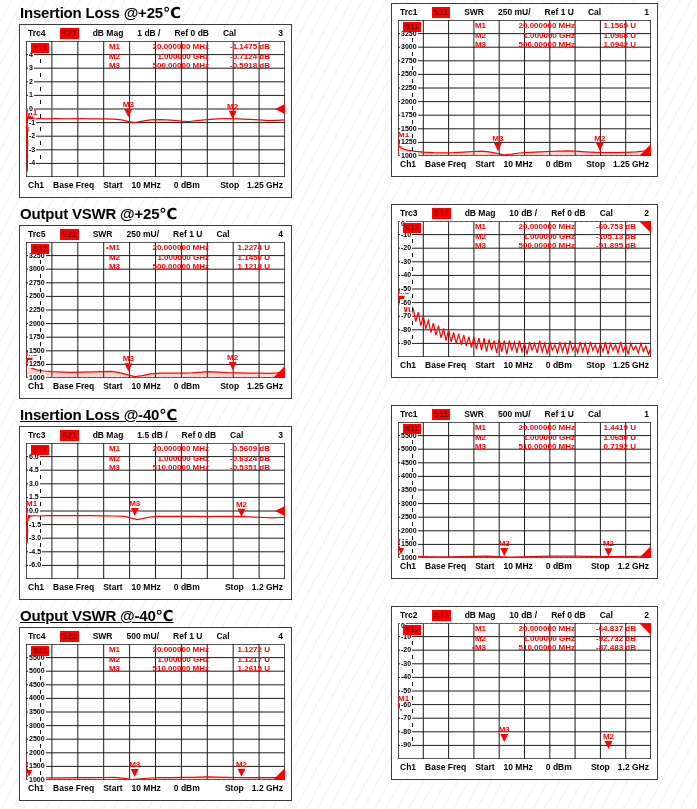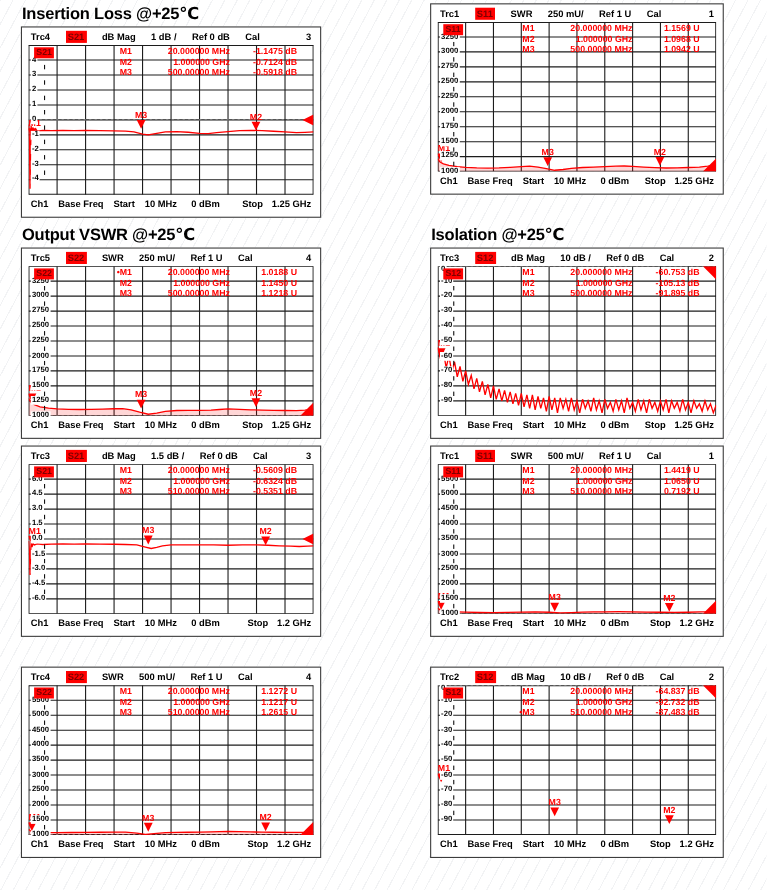--- a/index.html
+++ b/index.html
@@ -289,21 +289,21 @@
             <path d="M 98.305 121.3632 L 106.305 121.3632 L 102.305 129.3632 Z" fill="#ff0000"></path>
             <text x="102.305" y="119.3632" fill="#ff0000" font-size="8" font-weight="bold" text-anchor="middle">M3</text>
             <path d="M 202.68200000000002 120.112 L 210.68200000000002 120.112 L 206.68200000000002 128.112 Z" fill="#ff0000"></path>
             <text x="206.68200000000002" y="118.112" fill="#ff0000" font-size="8" font-weight="bold" text-anchor="middle">M2</text>
             <path d="M 259 124 L 259 136 L 247 136 Z" fill="#ff0000"></path>
           </svg>
         <span class="chip plotchip">S22</span>
         <div class="readout">
             <span>•M1</span>
             <span>20.000000 MHz</span>
-            <span>1.0188 U</span>
+            <span>1.2274 U</span>
             <span>M2</span>
             <span>1.000000 GHz</span>
             <span>1.1450 U</span>
             <span>M3</span>
             <span>500.00000 MHz</span>
             <span>1.1218 U</span>
           </div>
       <div class="ylab" style="top: 9.6px;">3250</div>
           <div class="ytick" style="top: 4.8px;"></div>
           <div class="ylab" style="top: 23.2px;">3000</div>
@@ -333,21 +333,20 @@
         <span class="power">0 dBm</span>
         <span class="stopgrp">
           <span>Stop</span>
           <span>1.25 GHz</span>
         </span>
       </div>
     </div>
   </section>
 
   <section class="cell">
-    <h2 class="ptitle">Isolation @+25℃</h2>
     <div class="vna">
       <div class="hdr">
         <span>Trc3</span>
         <span class="chip">S12</span>
         <span>dB Mag</span>
         <span>10 dB /</span>
         <span>Ref 0 dB</span>
         <span>Cal</span>
         <span class="chan">2</span>
       </div>
@@ -421,20 +420,21 @@
         <span class="power">0 dBm</span>
         <span class="stopgrp">
           <span>Stop</span>
           <span>1.25 GHz</span>
         </span>
       </div>
     </div>
   </section>
 
   <section class="cell">
+    <h2 class="ptitle u">Insertion Loss @-40℃</h2>
     <div class="vna">
       <div class="hdr">
         <span>Trc3</span>
         <span class="chip">S21</span>
         <span>dB Mag</span>
         <span>1.5 dB /</span>
         <span>Ref 0 dB</span>
         <span>Cal</span>
         <span class="chan">3</span>
       </div>
@@ -604,20 +604,21 @@
         <span class="power">0 dBm</span>
         <span class="stopgrp">
           <span>Stop</span>
           <span>1.2 GHz</span>
         </span>
       </div>
     </div>
   </section>
 
   <section class="cell">
+    <h2 class="ptitle u">Output VSWR @-40℃</h2>
     <div class="vna">
       <div class="hdr">
         <span>Trc4</span>
         <span class="chip">S22</span>
         <span>SWR</span>
         <span>500 mU/</span>
         <span>Ref 1 U</span>
         <span>Cal</span>
         <span class="chan">4</span>
       </div>

